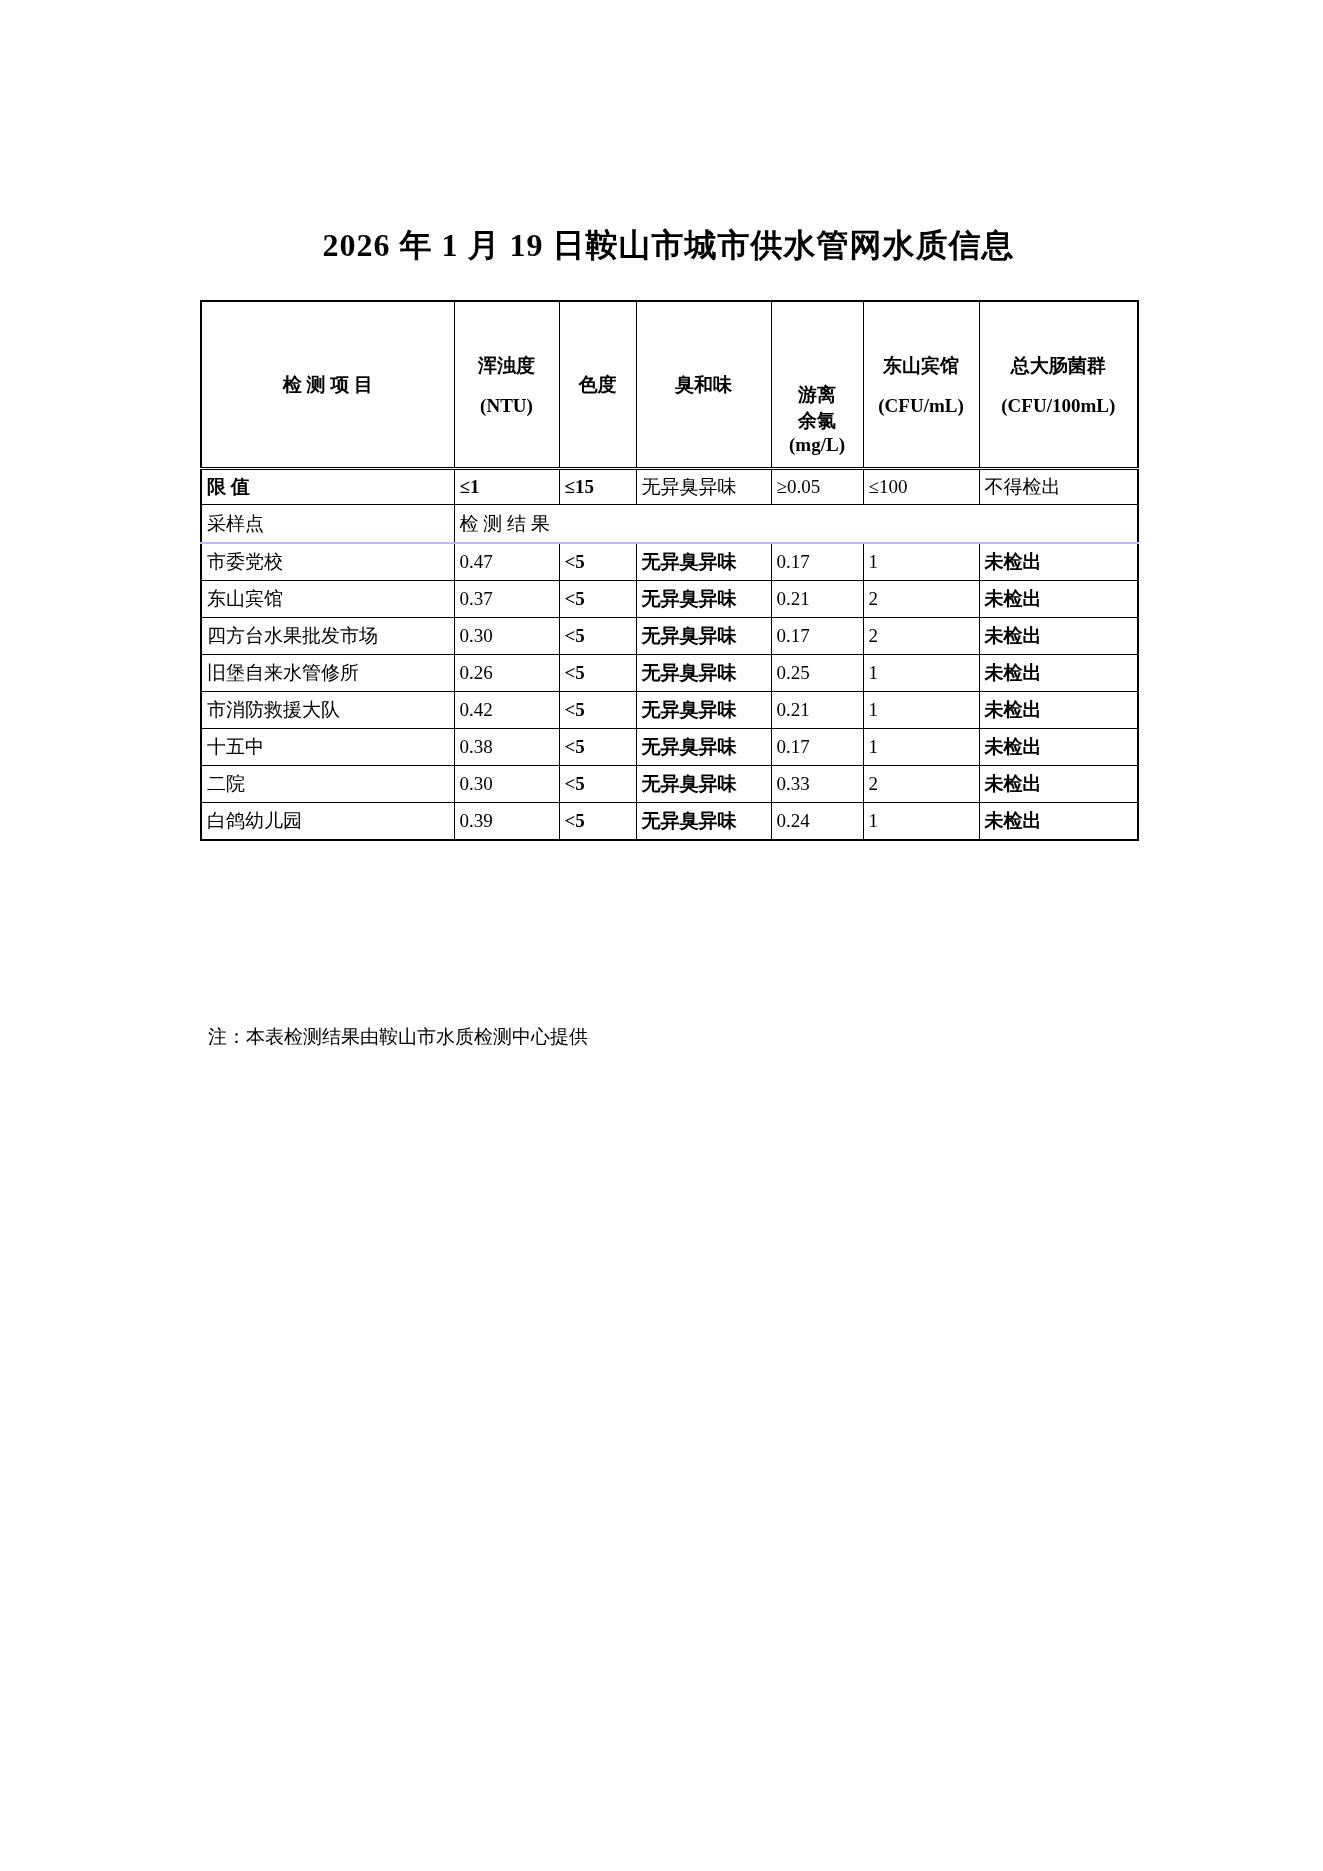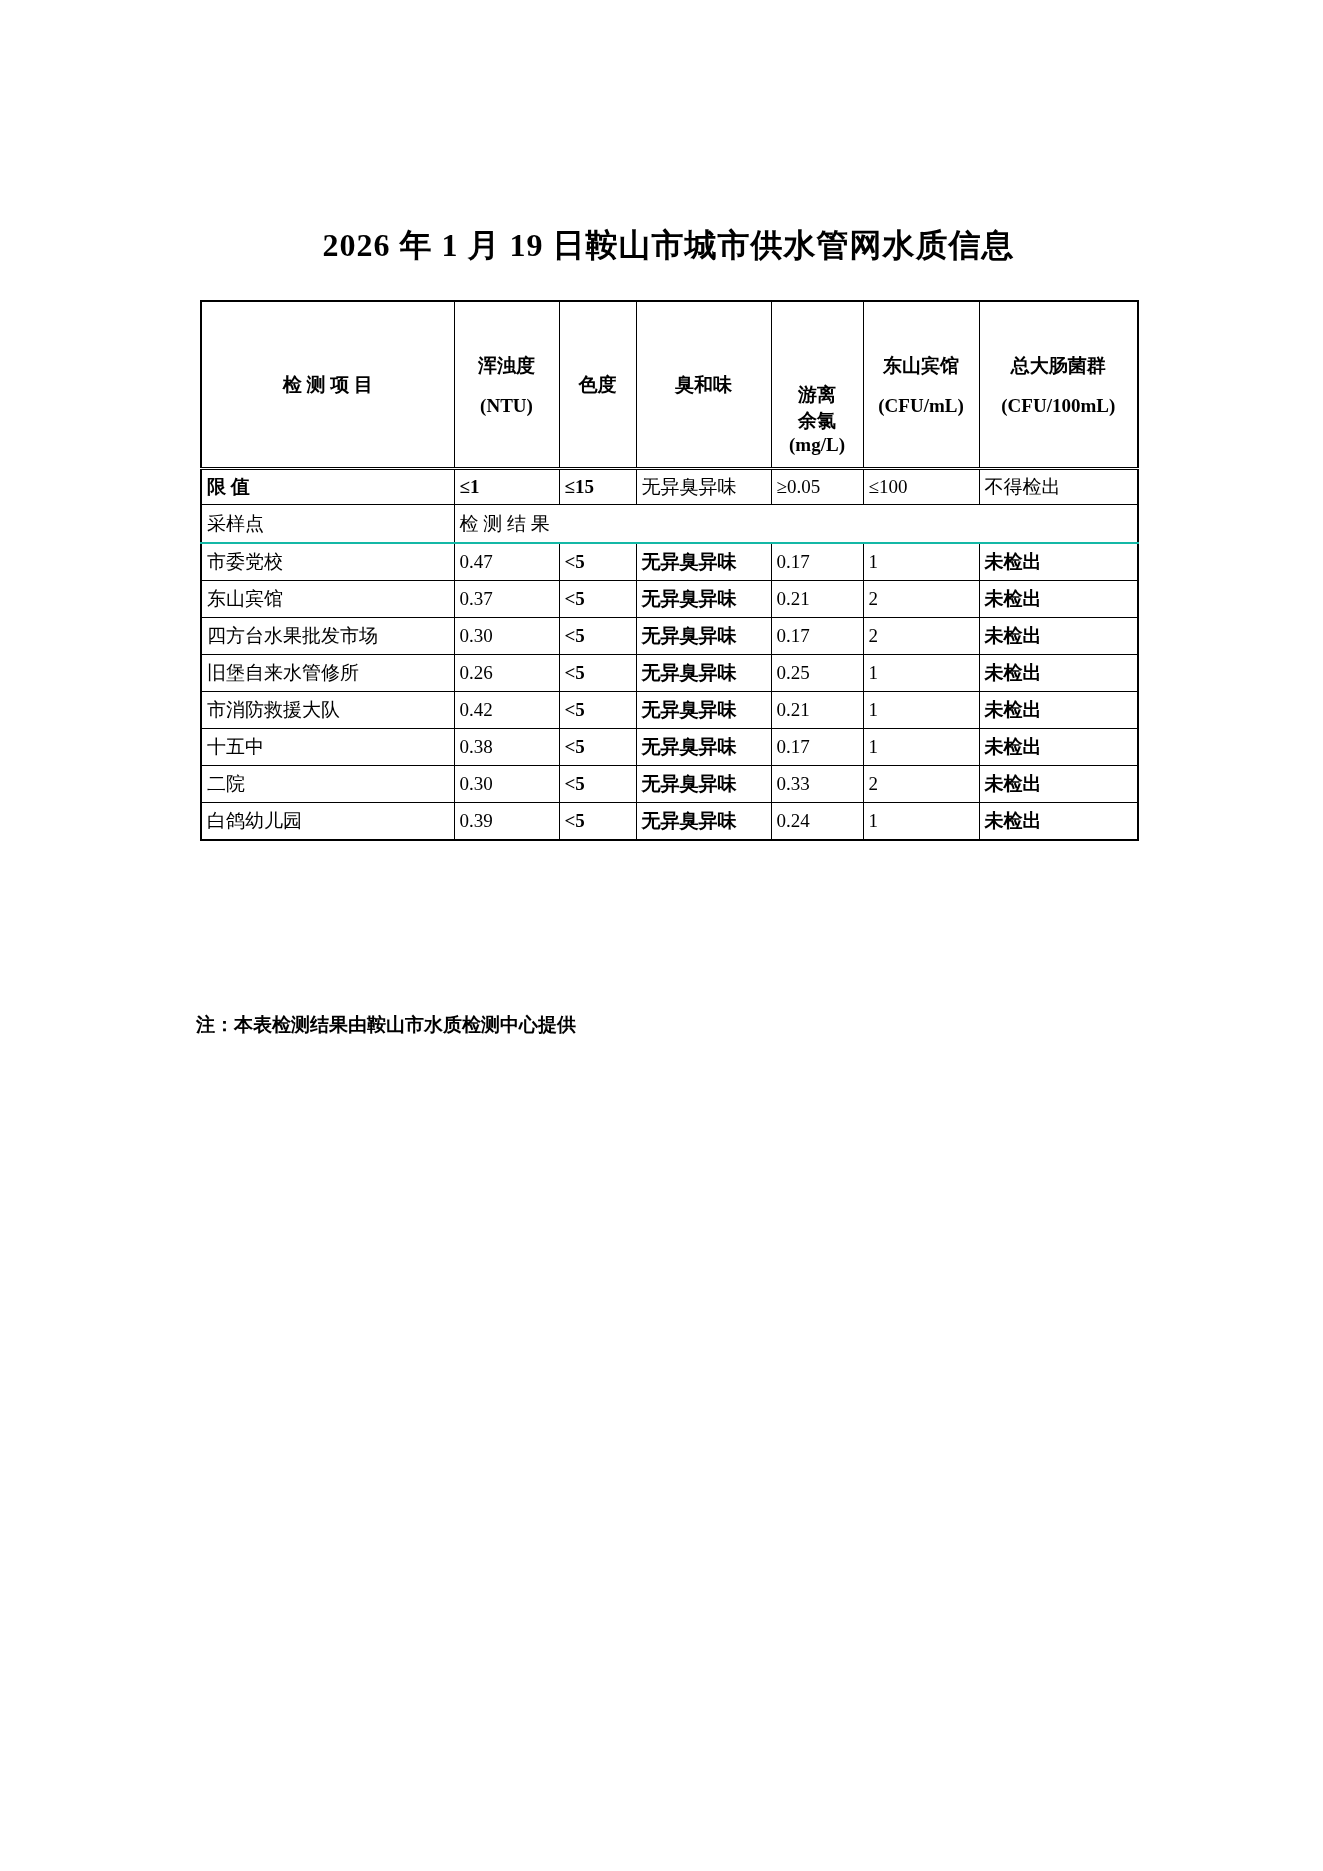--- a/index.html
+++ b/index.html
@@ -65,35 +65,35 @@
     box-sizing: border-box;
   }
   tr.limit-row td {
     border-top: 3px double #000;
     height: 32px;
     text-align: left;
     margin-left: 15px;
   }
   tr.section-row td {
     height: 35px;
-    border-bottom: 2px solid #14b8a6;
+    border-bottom: 2px solid #c4b5fd;
     text-align: left;
   }
   tr.data-row td {
     height: 34px;
     text-align: left;
   }
   .b { font-weight: bold; }
   .note {
     position: absolute;
     top: 1012px;
     left: 196px;
     font-size: 19px;
-    font-weight: bold;
-    margin: 0;
+    font-weight: normal;
+    margin: 12px;
   }
 </style>
 </head>
 <body>
 
 <h1 class="page-title">2026 年 1 月 19 日鞍山市城市供水管网水质信息</h1>
 
 <table class="wq">
   <colgroup>
     <col style="width:253px">

